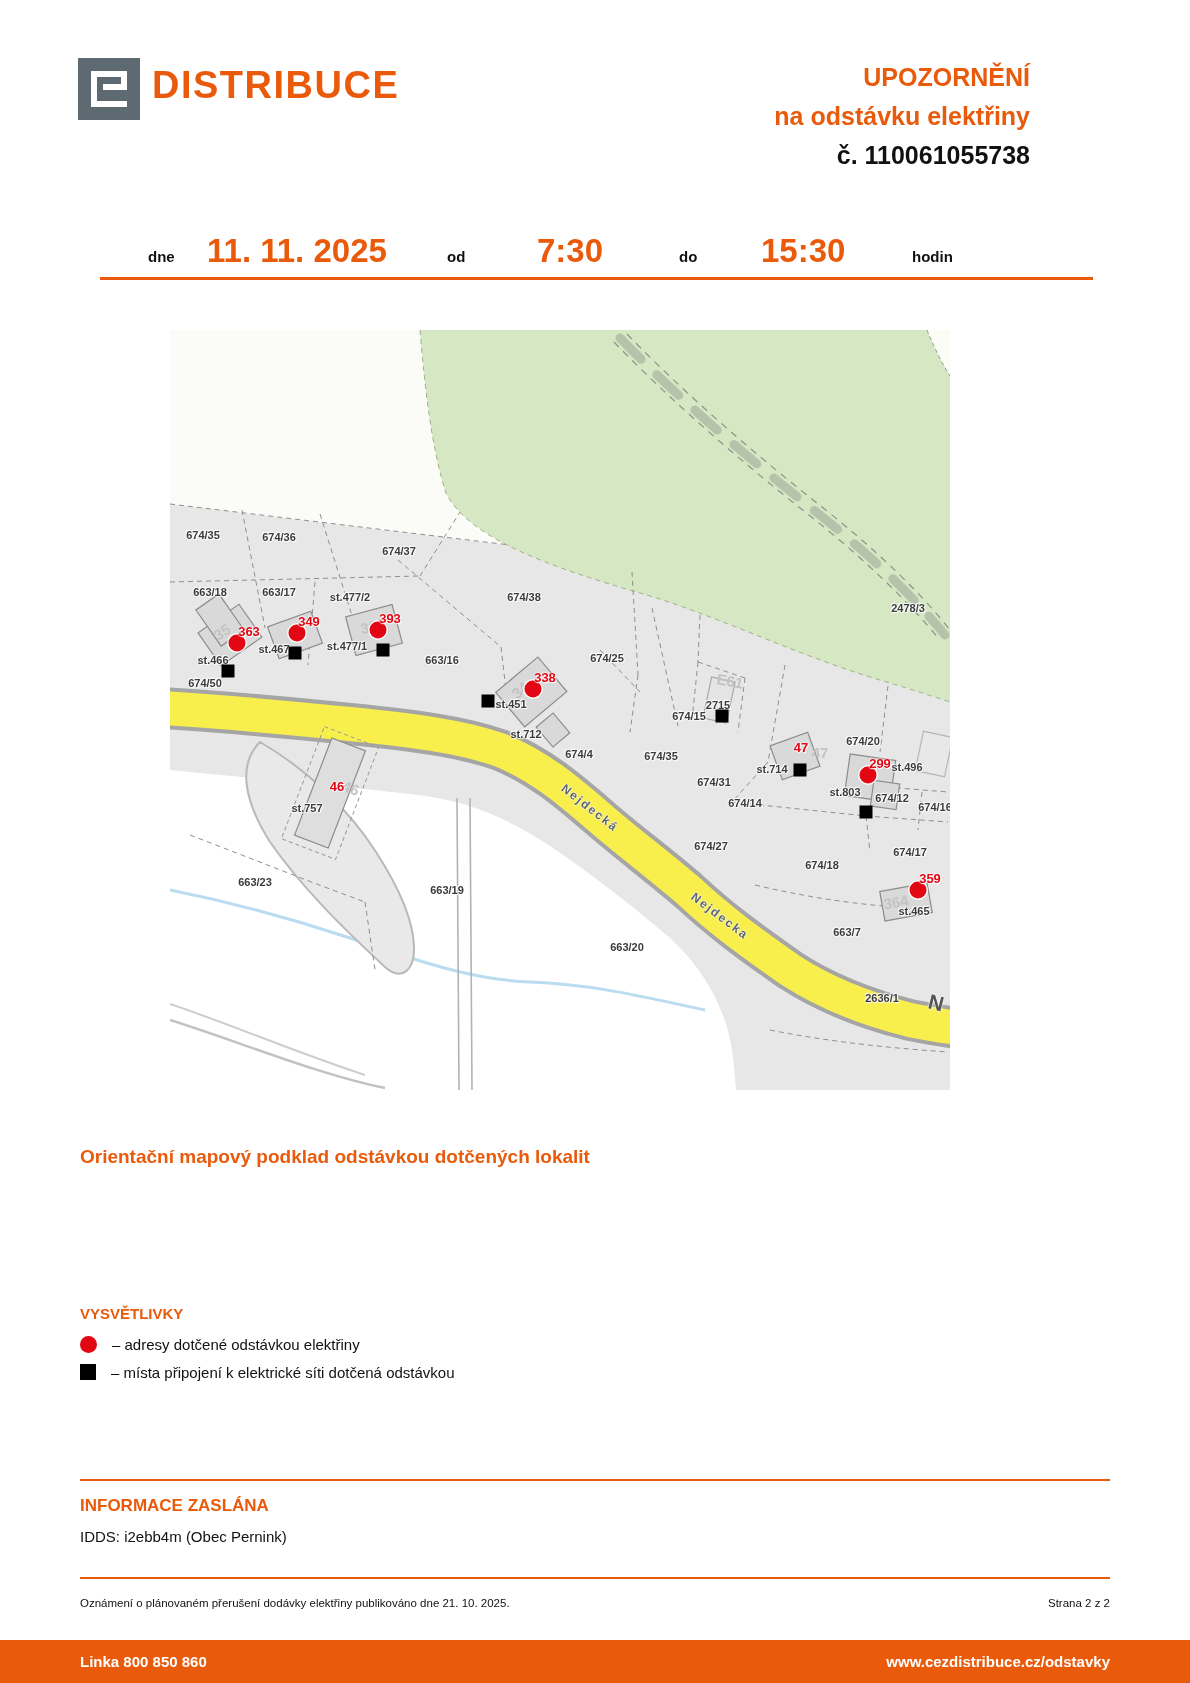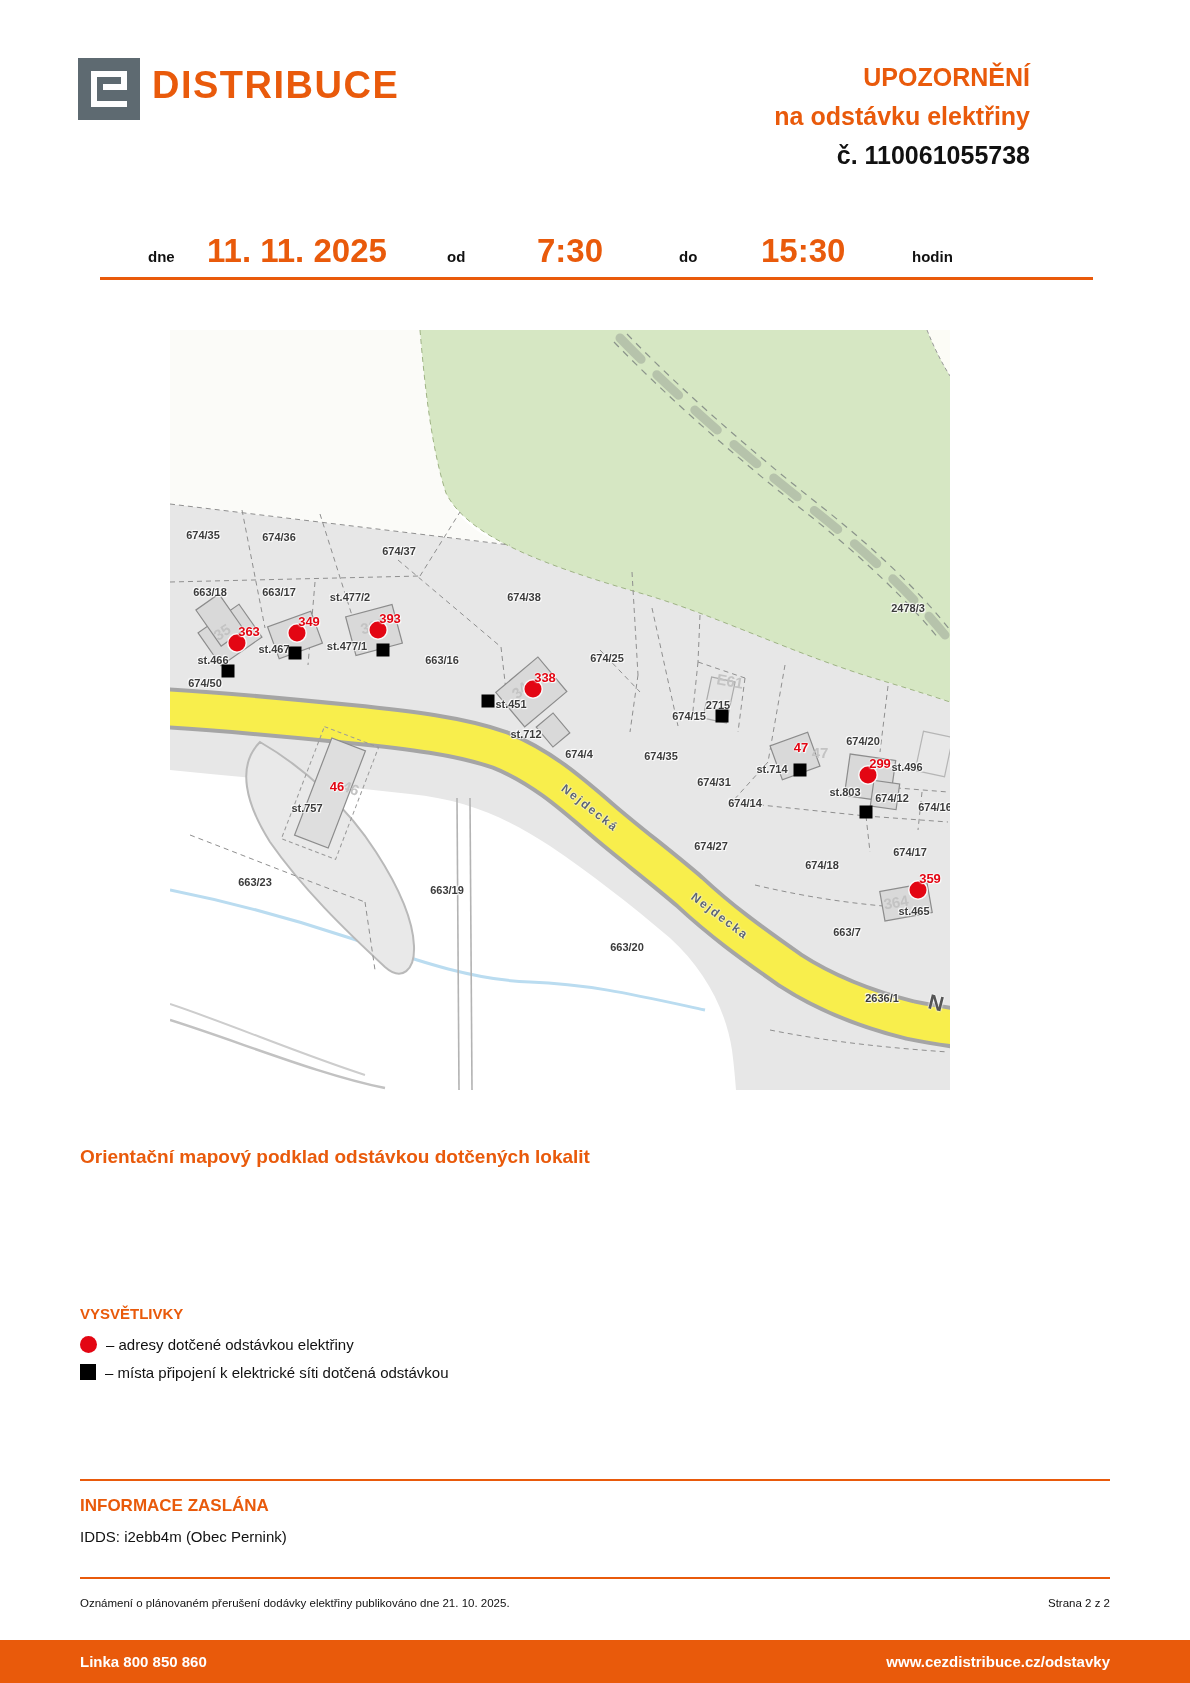--- a/index.html
+++ b/index.html
@@ -35,21 +35,21 @@
   .slabel.big{font-size:21px;color:#555;letter-spacing:0;}
   .addr-num{font-size:13px;font-weight:bold;color:var(--red);
        text-shadow:0 0 2px #fff,0 0 2px #fff,1px 1px 1px #fff;}
   .addr-circle{width:17px;height:17px;border-radius:50%;background:var(--red);
        box-shadow:0 0 0 1.5px rgba(255,255,255,.85);}
   .conn-sq{width:13px;height:13px;background:#000;}
 
   
   .caption{position:absolute;left:80px;top:1146px;font-size:19px;font-weight:bold;color:var(--orange);}
   .leg-title{position:absolute;left:80px;top:1305px;font-size:15px;font-weight:bold;color:var(--orange);}
-  .leg-item{position:absolute;left:80px;height:20px;display:flex;align-items:center;gap:9px;
+  .leg-item{position:absolute;left:80px;height:20px;display:flex;align-items:center;gap:15px;
             font-size:15px;color:#111;}
   .leg-dot{width:17px;height:17px;border-radius:50%;background:var(--red);flex:0 0 auto;}
   .leg-sq{width:16px;height:16px;background:#000;flex:0 0 auto;}
   .info-title{position:absolute;left:80px;top:1496px;font-size:17px;font-weight:bold;color:var(--orange);}
   .info-detail{position:absolute;left:80px;top:1528px;font-size:15px;color:#111;}
   .note-left{position:absolute;left:80px;top:1597px;font-size:11.5px;color:#111;}
   .note-right{position:absolute;right:80px;top:1597px;font-size:11.5px;color:#111;}
   .bar{position:absolute;left:0;bottom:0;width:100%;height:43px;background:var(--orange);
        display:flex;align-items:center;justify-content:space-between;
        padding:16px 80px;box-sizing:border-box;}

